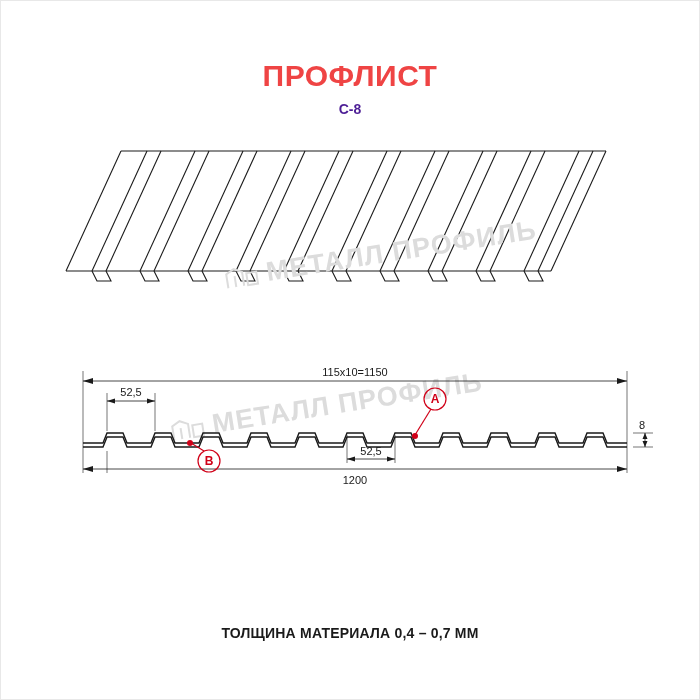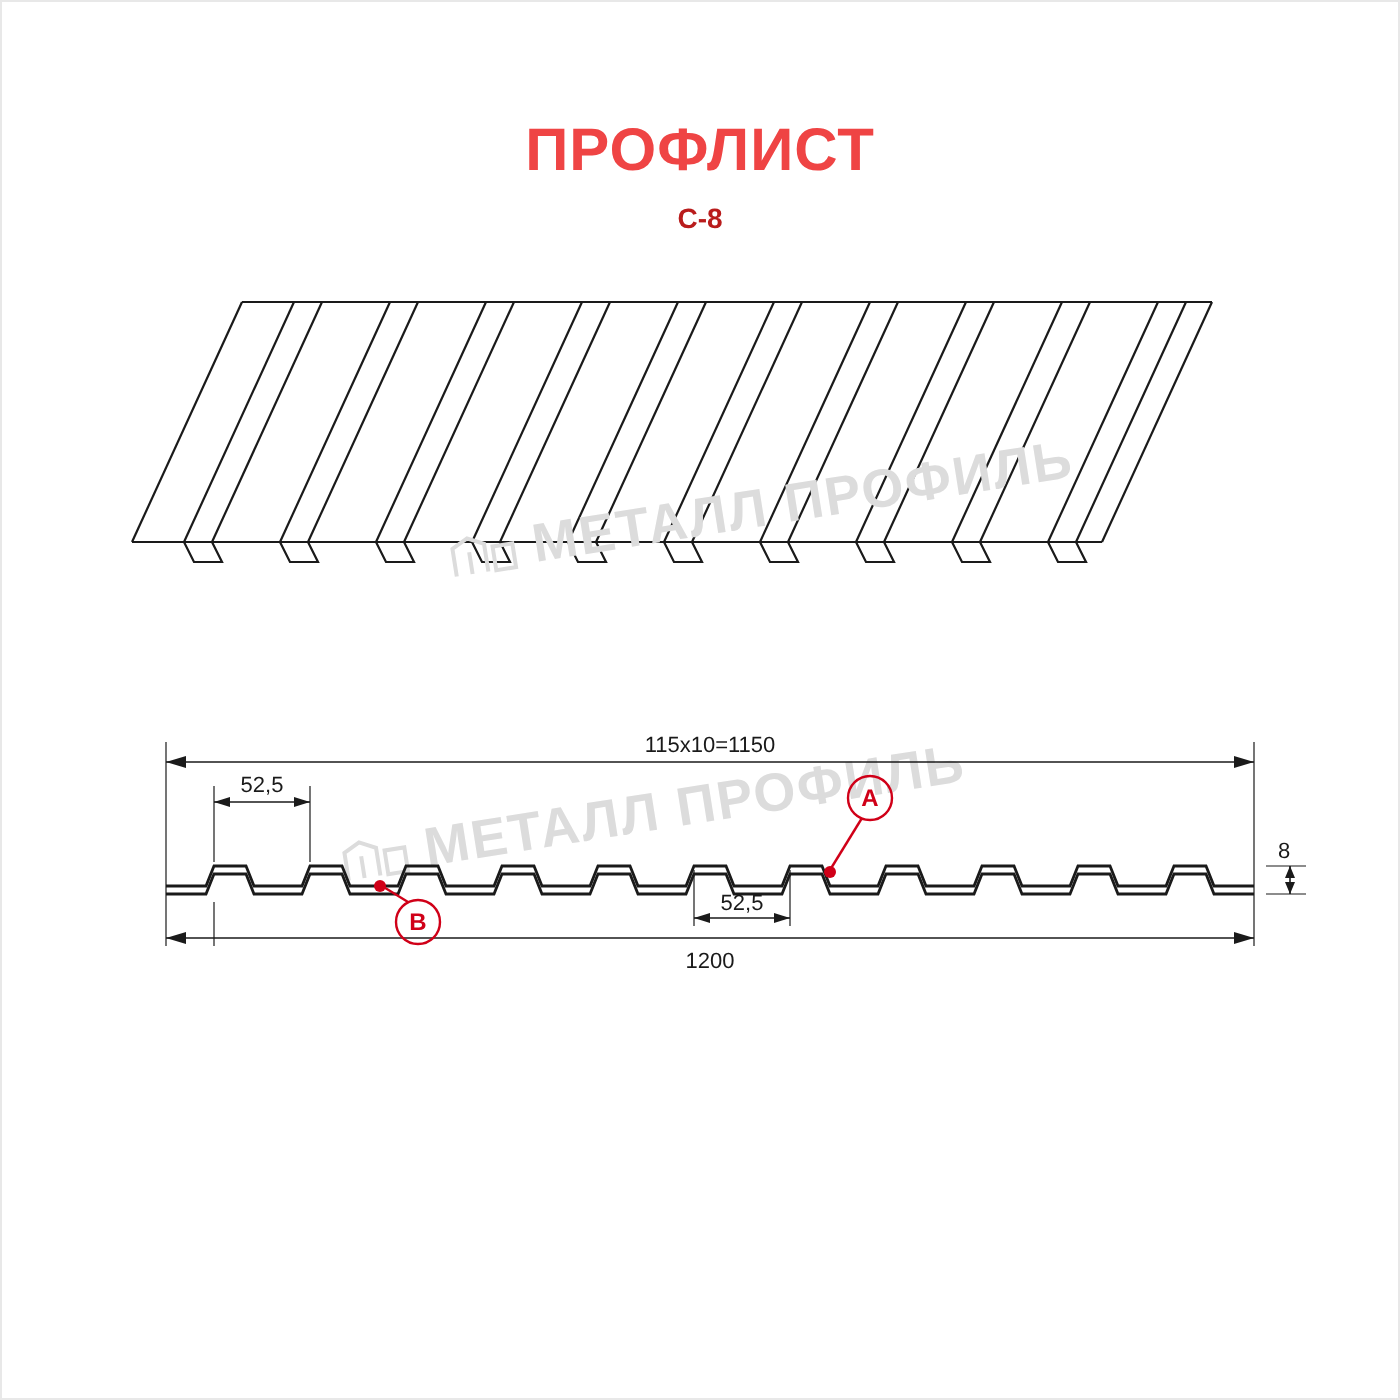--- a/index.html
+++ b/index.html
@@ -33,21 +33,21 @@
     color: #ef4444;
   }
   .subtitle {
     position: absolute;
     top: 100px;
     left: 0;
     width: 100%;
     text-align: center;
     font-size: 14px;
     font-weight: bold;
-    color: #b91c1c;
+    color: #4c1d95;
   }
   .iso-wrap {
     position: absolute;
     top: 140px;
     left: 60px;
     width: 580px;
     height: 170px;
   }
   .section-wrap {
     position: absolute;
@@ -270,13 +270,14 @@
 
       <g stroke="#d00018" stroke-width="1.2" fill="none">
         <circle cx="168" cy="110" r="11"></circle>
         <path d="M163,100 L150,92"></path>
       </g>
       <circle cx="149" cy="92" r="3" fill="#d00018"></circle>
       <text class="lbl-red" x="168" y="114" text-anchor="middle">B</text>
     </svg>
   </div>
 
+  <div class="footnote">ТОЛЩИНА МАТЕРИАЛА 0,4 – 0,7 ММ</div>
 </div>
 
 </body></html>

